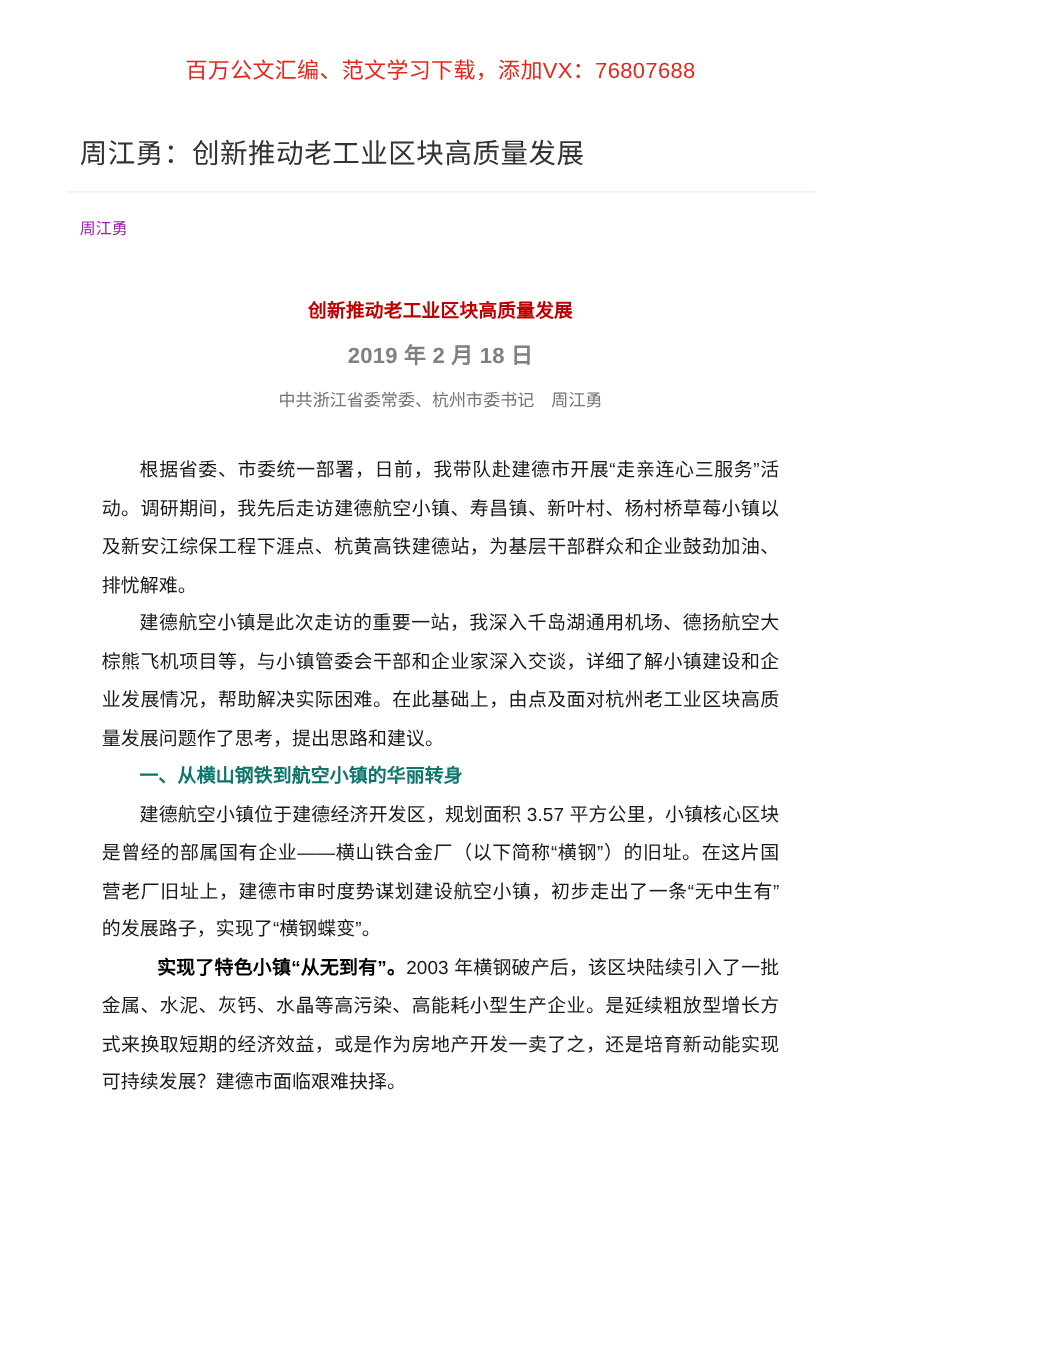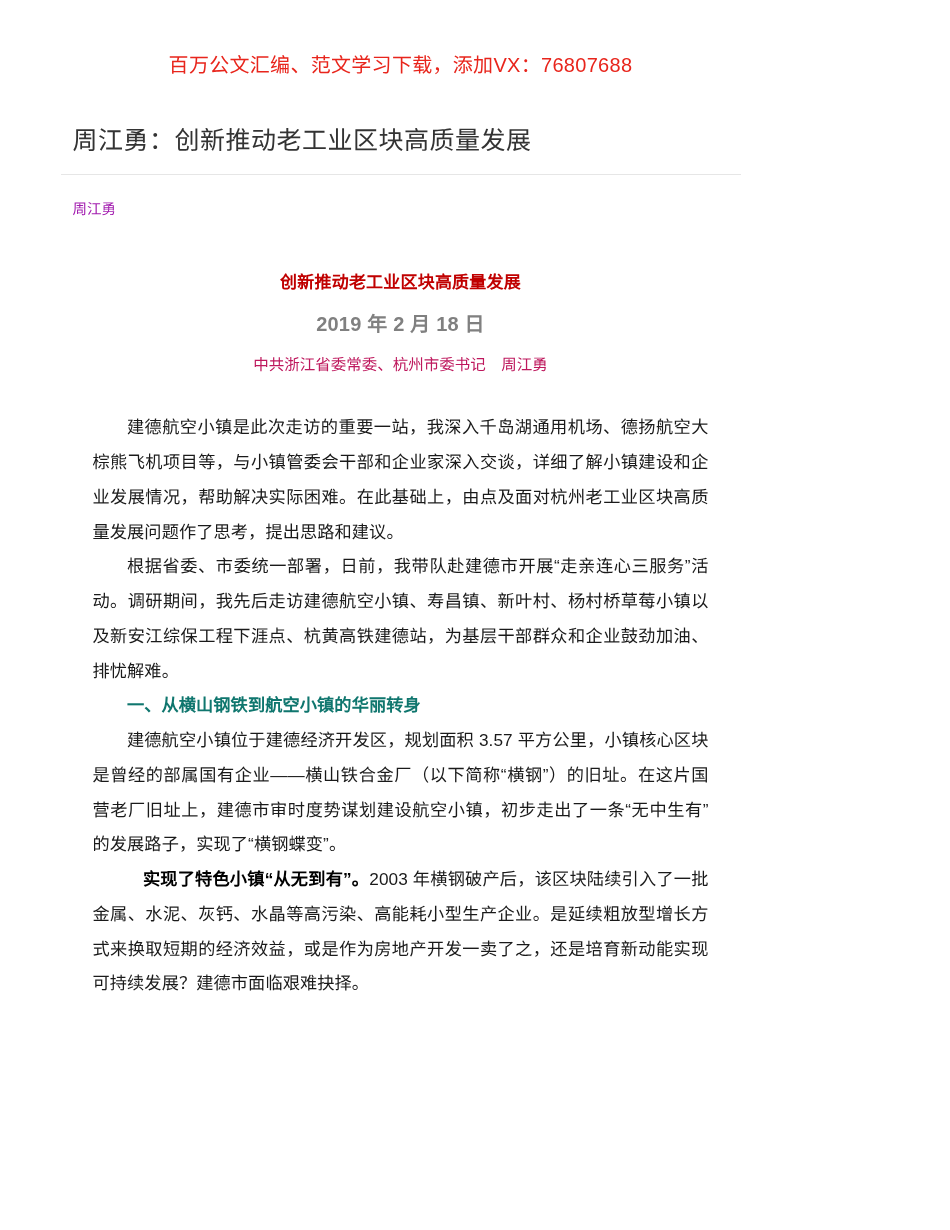--- a/index.html
+++ b/index.html
@@ -89,21 +89,21 @@
     font-weight: 700;
     color: #808080;
     line-height: 1.5;
     margin: 14px 0 0 0;
     letter-spacing: 0.2px;
   }
   .doc-byline {
     text-align: center;
     font-size: 15.5px;
     font-weight: 400;
-    color: #be185d;
+    color: #737373;
     line-height: 1.5;
     margin: 14px 0 0 0;
     white-space: pre;
   }
 
   .body-copy {
     padding-top: 34px;
   }
   .para {
     font-size: 17.2px;
@@ -150,21 +150,21 @@
       <div class="meta-line">周江勇</div>
     </div>
   </div>
 
   <div class="doc">
     <div class="doc-title">创新推动老工业区块高质量发展</div>
     <div class="doc-date">2019 年 2 月 18 日</div>
     <div class="doc-byline">中共浙江省委常委、杭州市委书记　周江勇</div>
 
     <div class="body-copy" id="body-copy">
+        <p class="para">根据省委、市委统一部署，日前，我带队赴建德市开展“走亲连心三服务”活动。调研期间，我先后走访建德航空小镇、寿昌镇、新叶村、杨村桥草莓小镇以及新安江综保工程下涯点、杭黄高铁建德站，为基层干部群众和企业鼓劲加油、排忧解难。</p>
         <p class="para">建德航空小镇是此次走访的重要一站，我深入千岛湖通用机场、德扬航空大棕熊飞机项目等，与小镇管委会干部和企业家深入交谈，详细了解小镇建设和企业发展情况，帮助解决实际困难。在此基础上，由点及面对杭州老工业区块高质量发展问题作了思考，提出思路和建议。</p>
-        <p class="para">根据省委、市委统一部署，日前，我带队赴建德市开展“走亲连心三服务”活动。调研期间，我先后走访建德航空小镇、寿昌镇、新叶村、杨村桥草莓小镇以及新安江综保工程下涯点、杭黄高铁建德站，为基层干部群众和企业鼓劲加油、排忧解难。</p>
         <p class="section-heading">一、从横山钢铁到航空小镇的华丽转身</p>
         <p class="para">建德航空小镇位于建德经济开发区，规划面积 3.57 平方公里，小镇核心区块是曾经的部属国有企业——横山铁合金厂（以下简称“横钢”）的旧址。在这片国营老厂旧址上，建德市审时度势谋划建设航空小镇，初步走出了一条“无中生有”的发展路子，实现了“横钢蝶变”。</p>
         <p class="para"><span class="lead-bold">实现了特色小镇“从无到有”。</span><span>2003 年横钢破产后，该区块陆续引入了一批金属、水泥、灰钙、水晶等高污染、高能耗小型生产企业。是延续粗放型增长方式来换取短期的经济效益，或是作为房地产开发一卖了之，还是培育新动能实现可持续发展？建德市面临艰难抉择。</span></p>
       </div>
   </div>
 
 </div>
 
 </body></html>

